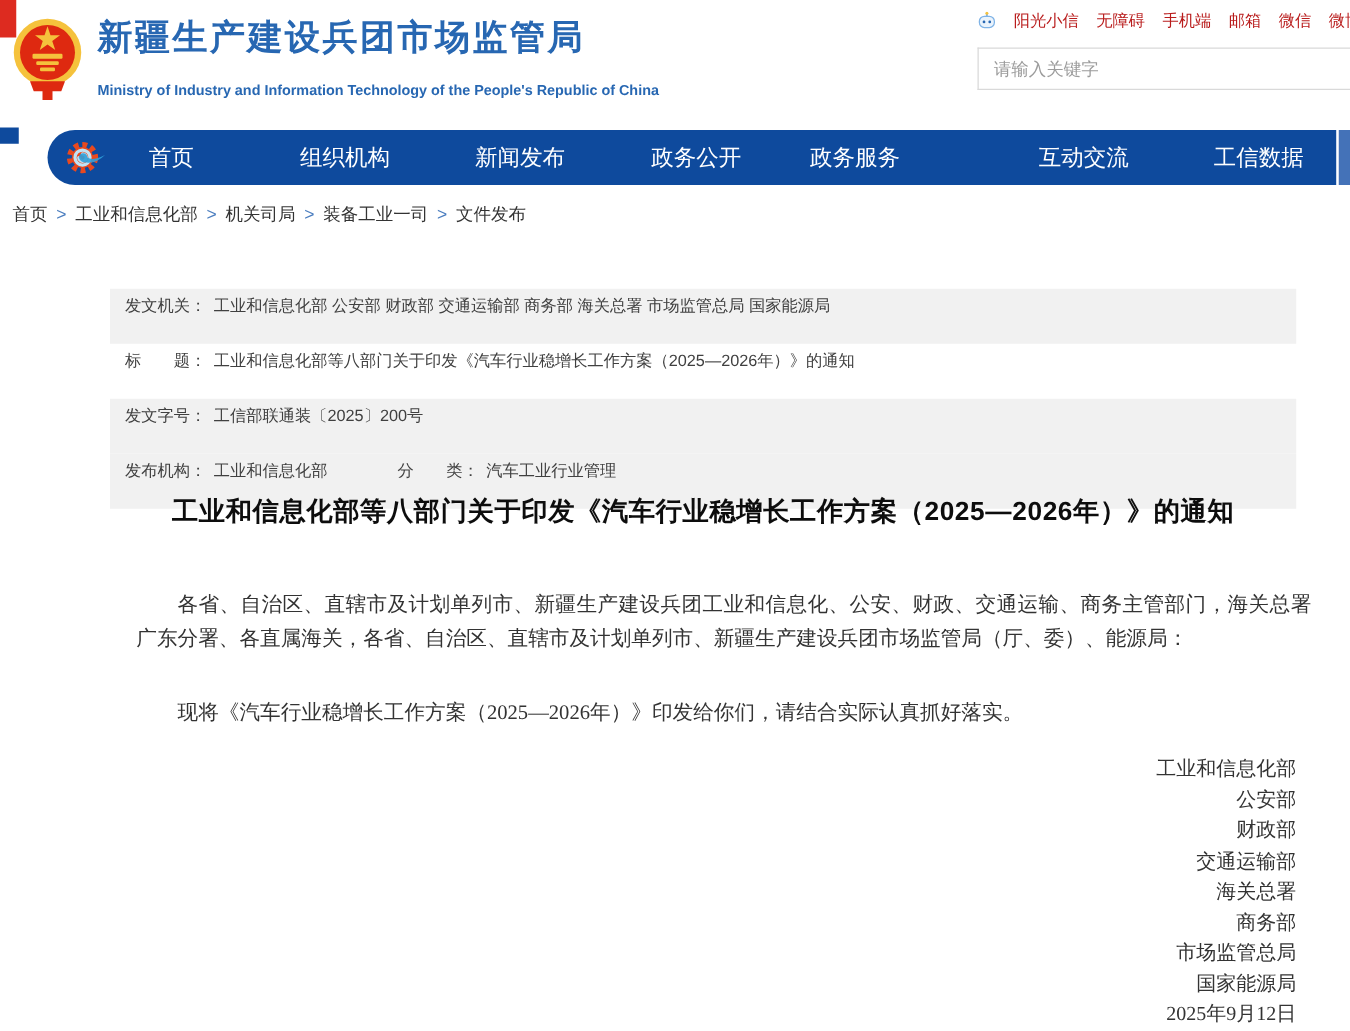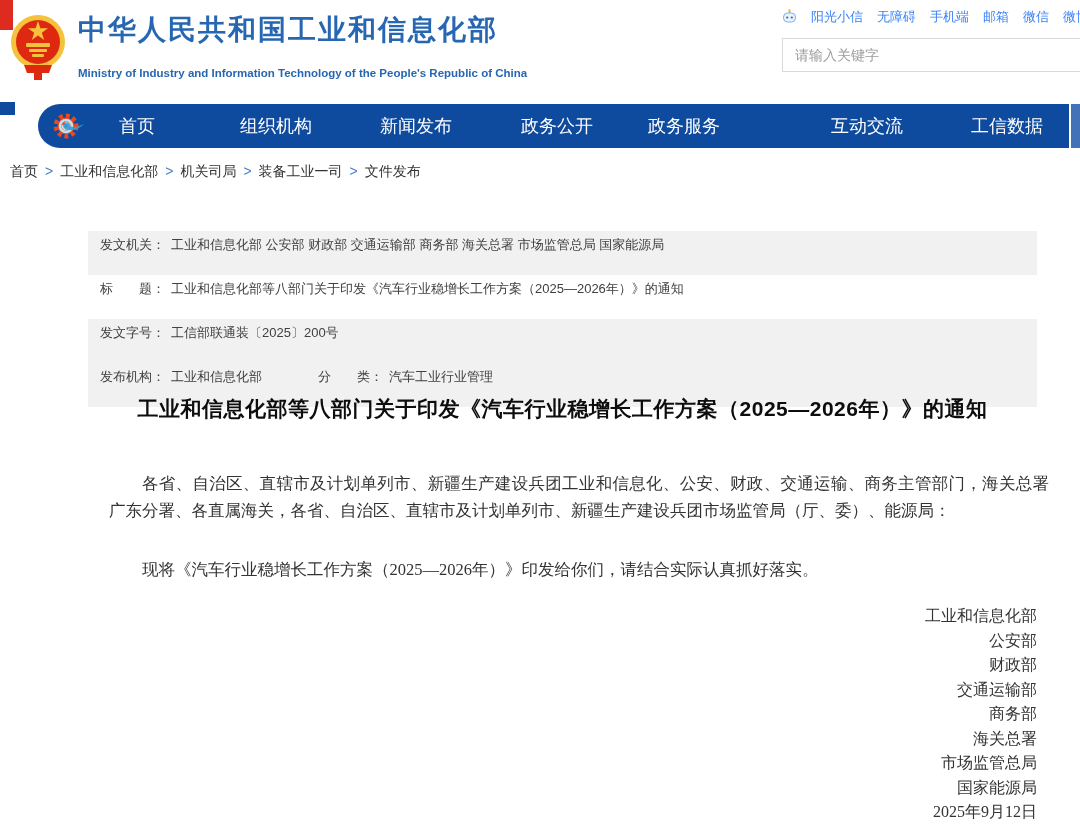--- a/index.html
+++ b/index.html
@@ -8,21 +8,21 @@
   .page { position:relative; width:1080px; height:825px; background:#fff; }
 
   
   .corner-stub { position:absolute; left:0; top:0; width:13px; height:30px; background:#dd2b20; }
   .emblem { position:absolute; left:10px; top:7px; width:56px; height:73px; }
   .brand { position:absolute; left:78px; top:13px; }
   .brand-cn { font-size:28px; font-weight:bold; color:#2767b2; letter-spacing:2px; line-height:34px; }
   .brand-en { font-size:11.5px; font-weight:bold; color:#2767b2; margin-top:20px; }
 
   .top-links { position:absolute; left:782px; top:8px; width:298px; display:flex; align-items:center;
-    gap:14px; font-size:13px; color:#3b82f6; white-space:nowrap; }
+    gap:14px; font-size:13px; color:#b91c1c; white-space:nowrap; }
   .top-links .lnk { cursor:pointer; }
   .mascot { width:15px; height:16px; display:inline-block; }
 
   .search-wrap { position:absolute; left:782px; top:38px; width:300px; height:34px; }
   .search-input { width:100%; height:100%; border:1px solid #d9d9d9; border-right:none; outline:none;
     padding:0 12px; font-size:14px; color:#333; font-family:inherit; }
   .search-input::placeholder { color:#9c9c9c; }
 
   
   .nav-stub { position:absolute; left:0; top:102px; width:15px; height:13px; background:#0e4a9d; }
@@ -71,21 +71,21 @@
       <polygon points="28,14 30.4,21.2 38,21.2 31.8,25.7 34.2,33 28,28.5 21.8,33 24.2,25.7 18,21.2 25.6,21.2" fill="#f5c23c"></polygon>
       <rect x="16" y="36" width="24" height="4" rx="1" fill="#f5c23c"></rect>
       <rect x="19" y="42" width="18" height="3" rx="1" fill="#f5c23c"></rect>
       <rect x="22" y="47" width="12" height="3" rx="1" fill="#f5c23c"></rect>
       <path d="M14 58 h28 l-3 8 h-22 z" fill="#de2910"></path>
       <rect x="24" y="62" width="8" height="11" fill="#de2910"></rect>
     </svg>
   </div>
 
   <div class="brand">
-    <div class="brand-cn">中华人民共和国工业和信息化部</div>
+    <div class="brand-cn">新疆生产建设兵团市场监管局</div>
     <div class="brand-en">Ministry of Industry and Information Technology of the People's Republic of China</div>
   </div>
 
   <div class="top-links">
     <span class="mascot">
       <svg width="15" height="16" viewBox="0 0 15 16">
         <line x1="7.5" y1="1" x2="7.5" y2="4" stroke="#7fb3e6" stroke-width="1.5"></line>
         <circle cx="7.5" cy="1.5" r="1.2" fill="#f5c23c"></circle>
         <rect x="1.5" y="4" width="12" height="9" rx="4" fill="#eaf3fc" stroke="#7fb3e6"></rect>
         <circle cx="5.2" cy="8.5" r="1.1" fill="#2767b2"></circle>
@@ -147,20 +147,20 @@
   <div class="doc-title">工业和信息化部等八部门关于印发《汽车行业稳增长工作方案（2025—2026年）》的通知</div>
 
   <div class="para para1 body-serif">各省、自治区、直辖市及计划单列市、新疆生产建设兵团工业和信息化、公安、财政、交通运输、商务主管部门，海关总署广东分署、各直属海关，各省、自治区、直辖市及计划单列市、新疆生产建设兵团市场监管局（厅、委）、能源局：</div>
   <div class="para para2 body-serif">现将《汽车行业稳增长工作方案（2025—2026年）》印发给你们，请结合实际认真抓好落实。</div>
 
   <div class="signatures body-serif">
     <div>工业和信息化部</div>
     <div>公安部</div>
     <div>财政部</div>
     <div>交通运输部</div>
+    <div>海关总署</div>
     <div>商务部</div>
-    <div>海关总署</div>
     <div>市场监管总局</div>
     <div>国家能源局</div>
     <div>2025年9月12日</div>
   </div>
 
 </div>
 
 </body></html>

